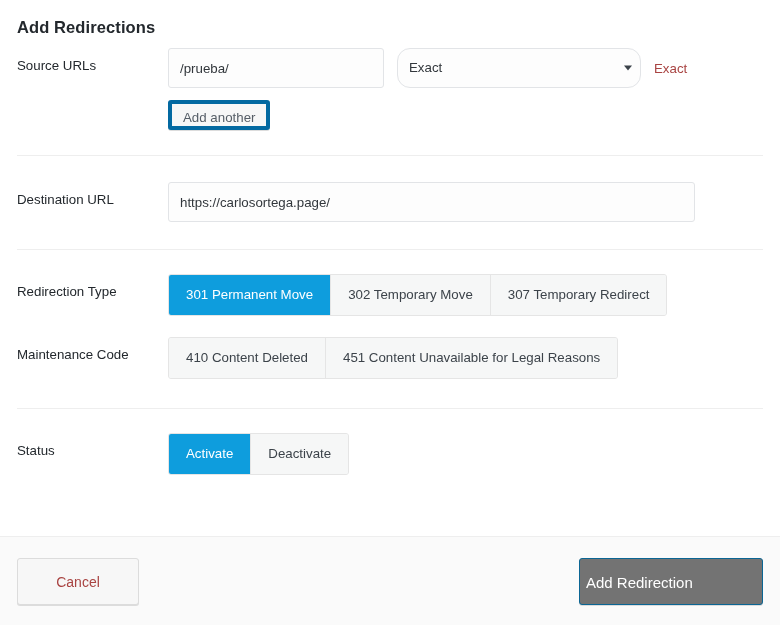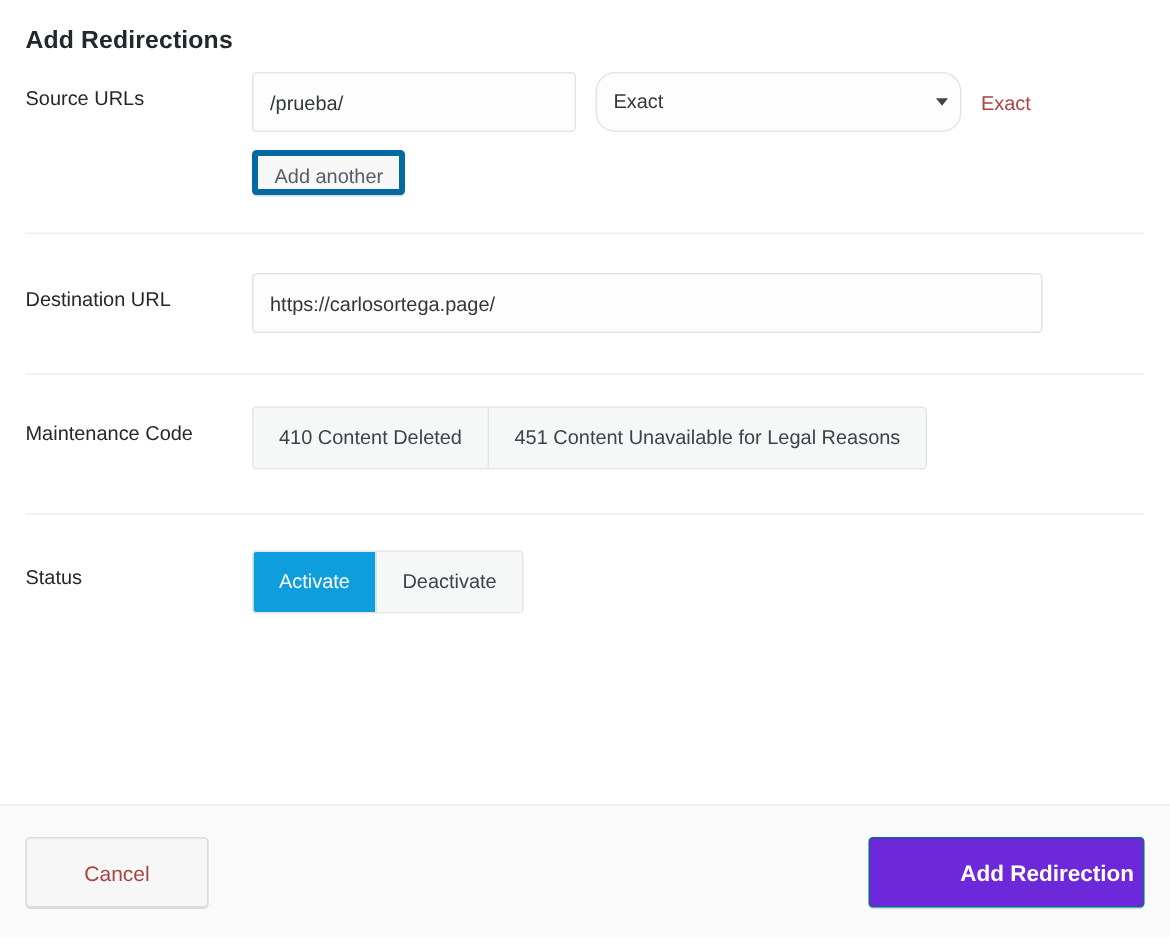--- a/index.html
+++ b/index.html
@@ -195,30 +195,30 @@
     width: 122px;
     height: 47px;
     line-height: 45px;
     text-align: center;
     box-sizing: border-box;
     cursor: pointer;
     box-shadow: 0 1px 0 #dcdcdc;
   }
   .primary-btn {
     border: 1px solid #0b6694;
-    background: #6d28d9;
+    background: #737373;
     border-radius: 3px;
     font-family: "Liberation Sans", sans-serif;
     font-size: 15px;
-    font-weight: bold;
+    font-weight: normal;
     color: #ffffff;
     width: 184px;
     height: 47px;
     line-height: 45px;
-    text-align: right;
+    text-align: left;
     box-sizing: border-box;
     cursor: pointer;
     box-shadow: 0 1px 0 rgba(0,0,0,0.12);
   }
 </style>
 </head>
 <body>
 
 <div class="page">
 
@@ -247,20 +247,30 @@
 
     <div class="row" style="padding-top:26px;">
       <div class="row-label">Destination URL</div>
       <div class="row-field">
         <input class="text-input" type="text" style="width: 527px;" value="https://carlosortega.page/">
       </div>
     </div>
 
     <div class="divider" style="margin-top:27px;"></div>
 
+    <div class="row" style="padding-top:24px;">
+      <div class="row-label">Redirection Type</div>
+      <div class="row-field">
+        <div class="btn-group">
+          <button class="gbtn active" type="button">301 Permanent Move</button>
+          <button class="gbtn" type="button">302 Temporary Move</button>
+          <button class="gbtn" type="button">307 Temporary Redirect</button>
+        </div>
+      </div>
+    </div>
 
     <div class="row" style="padding-top:21px;">
       <div class="row-label">Maintenance Code</div>
       <div class="row-field">
         <div class="btn-group">
           <button class="gbtn" type="button">410 Content Deleted</button>
           <button class="gbtn" type="button">451 Content Unavailable for Legal Reasons</button>
         </div>
       </div>
     </div>

